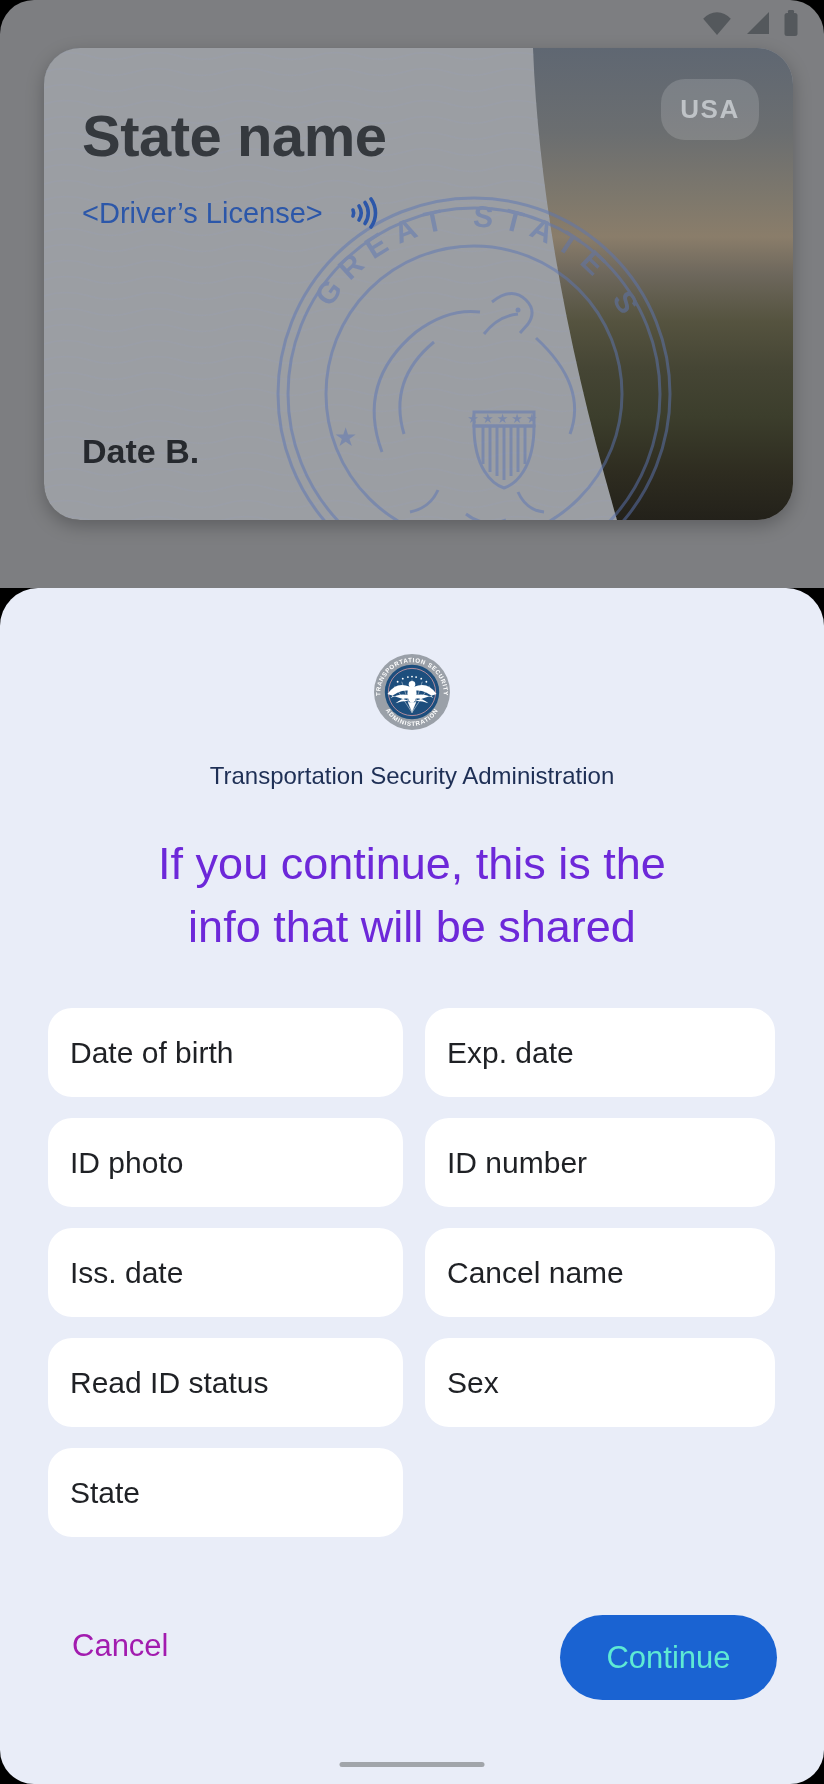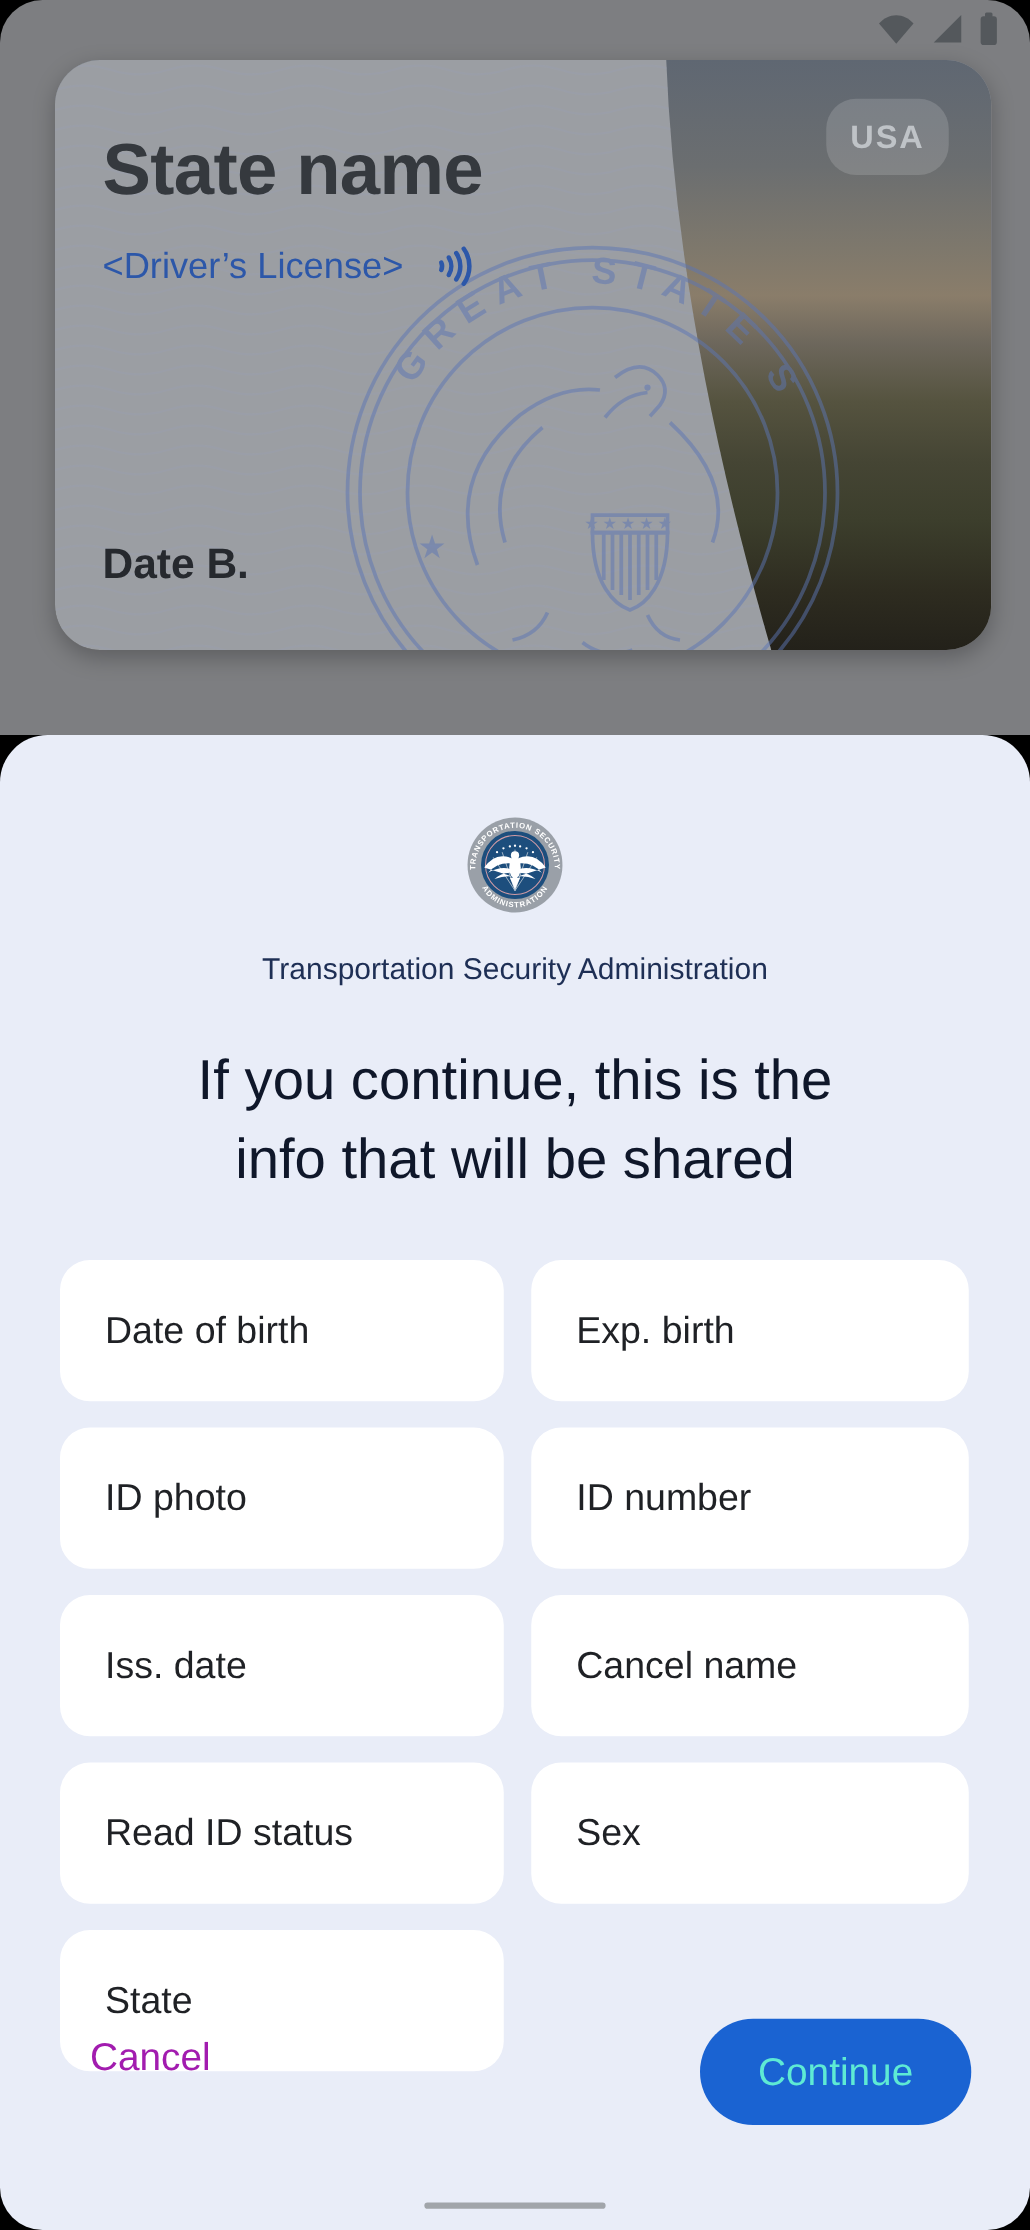--- a/index.html
+++ b/index.html
@@ -17,24 +17,24 @@
   .card-svg { position:absolute; inset:0; }
   .card-title { position:absolute; left:38px; top:54px; font-size:58px; font-weight:700; color:#35393e; letter-spacing:-0.5px; }
   .card-subtitle { position:absolute; left:38px; top:149px; display:flex; align-items:flex-start; gap:26px; font-size:29px; font-weight:500; color:#2c57a9; }
   .card-holder { position:absolute; left:38px; top:384px; font-size:34px; font-weight:700; color:#26292e; }
   .usa-badge { position:absolute; left:617px; top:31px; width:98px; height:61px; border-radius:24px; background:rgba(255,255,255,0.15); display:flex; align-items:center; justify-content:center; font-size:26px; font-weight:700; letter-spacing:1.5px; color:#bfc3c7; }
 
   
   .sheet { position:absolute; left:0; top:588px; width:824px; height:1196px; background:#e9edf8; border-radius:38px 38px 0 0; }
   .tsa-logo { position:absolute; left:50%; top:65px; transform:translateX(-50%); width:78px; height:78px; }
   .org-name { position:absolute; left:0; top:174px; width:100%; text-align:center; font-size:24px; font-weight:400; color:#1e2f55; }
-  .headline { position:absolute; left:0; top:244px; width:100%; text-align:center; font-size:45px; line-height:63px; font-weight:400; color:#0f172a; }
+  .headline { position:absolute; left:0; top:244px; width:100%; text-align:center; font-size:45px; line-height:63px; font-weight:400; color:#6d28d9; }
 
   .chip-grid { position:absolute; left:48px; top:420px; display:grid; grid-template-columns:355px 350px; column-gap:22px; row-gap:21px; }
-  .chip { height:113px; background:#ffffff; border-radius:24px; display:flex; align-items:center; padding-left:36px; font-size:30px; color:#1f2125; }
+  .chip { height:89px; background:#ffffff; border-radius:24px; display:flex; align-items:center; padding-left:22px; font-size:30px; color:#1f2125; }
 
   .cancel-btn { position:absolute; left:72px; top:1038px; height:40px; display:flex; align-items:center; font-size:31px; font-weight:400; color:#a21caf; background:none; border:none; cursor:pointer; font-family:inherit; }
   .continue-btn { position:absolute; left:560px; top:1027px; width:217px; height:85px; border-radius:43px; border:none; background:#1a63d2; color:#5eead4; font-size:31px; font-weight:500; cursor:pointer; font-family:inherit; }
 
   .drag-handle { position:absolute; left:50%; top:1174px; transform:translateX(-50%); width:145px; height:5px; border-radius:3px; background:#a1a5aa; }
 </style>
 </head>
 <body>
 
 <div class="screen">
@@ -171,21 +171,21 @@
     <div class="headline">
       <div>If you continue, this is the</div>
       <div>info that will be shared</div>
     </div>
 
     <div class="chip-grid">
         <div class="chip">
           <span>Date of birth</span>
         </div>
         <div class="chip">
-          <span>Exp. birth</span>
+          <span>Exp. date</span>
         </div>
         <div class="chip">
           <span>ID photo</span>
         </div>
         <div class="chip">
           <span>ID number</span>
         </div>
         <div class="chip">
           <span>Iss. date</span>
         </div>

